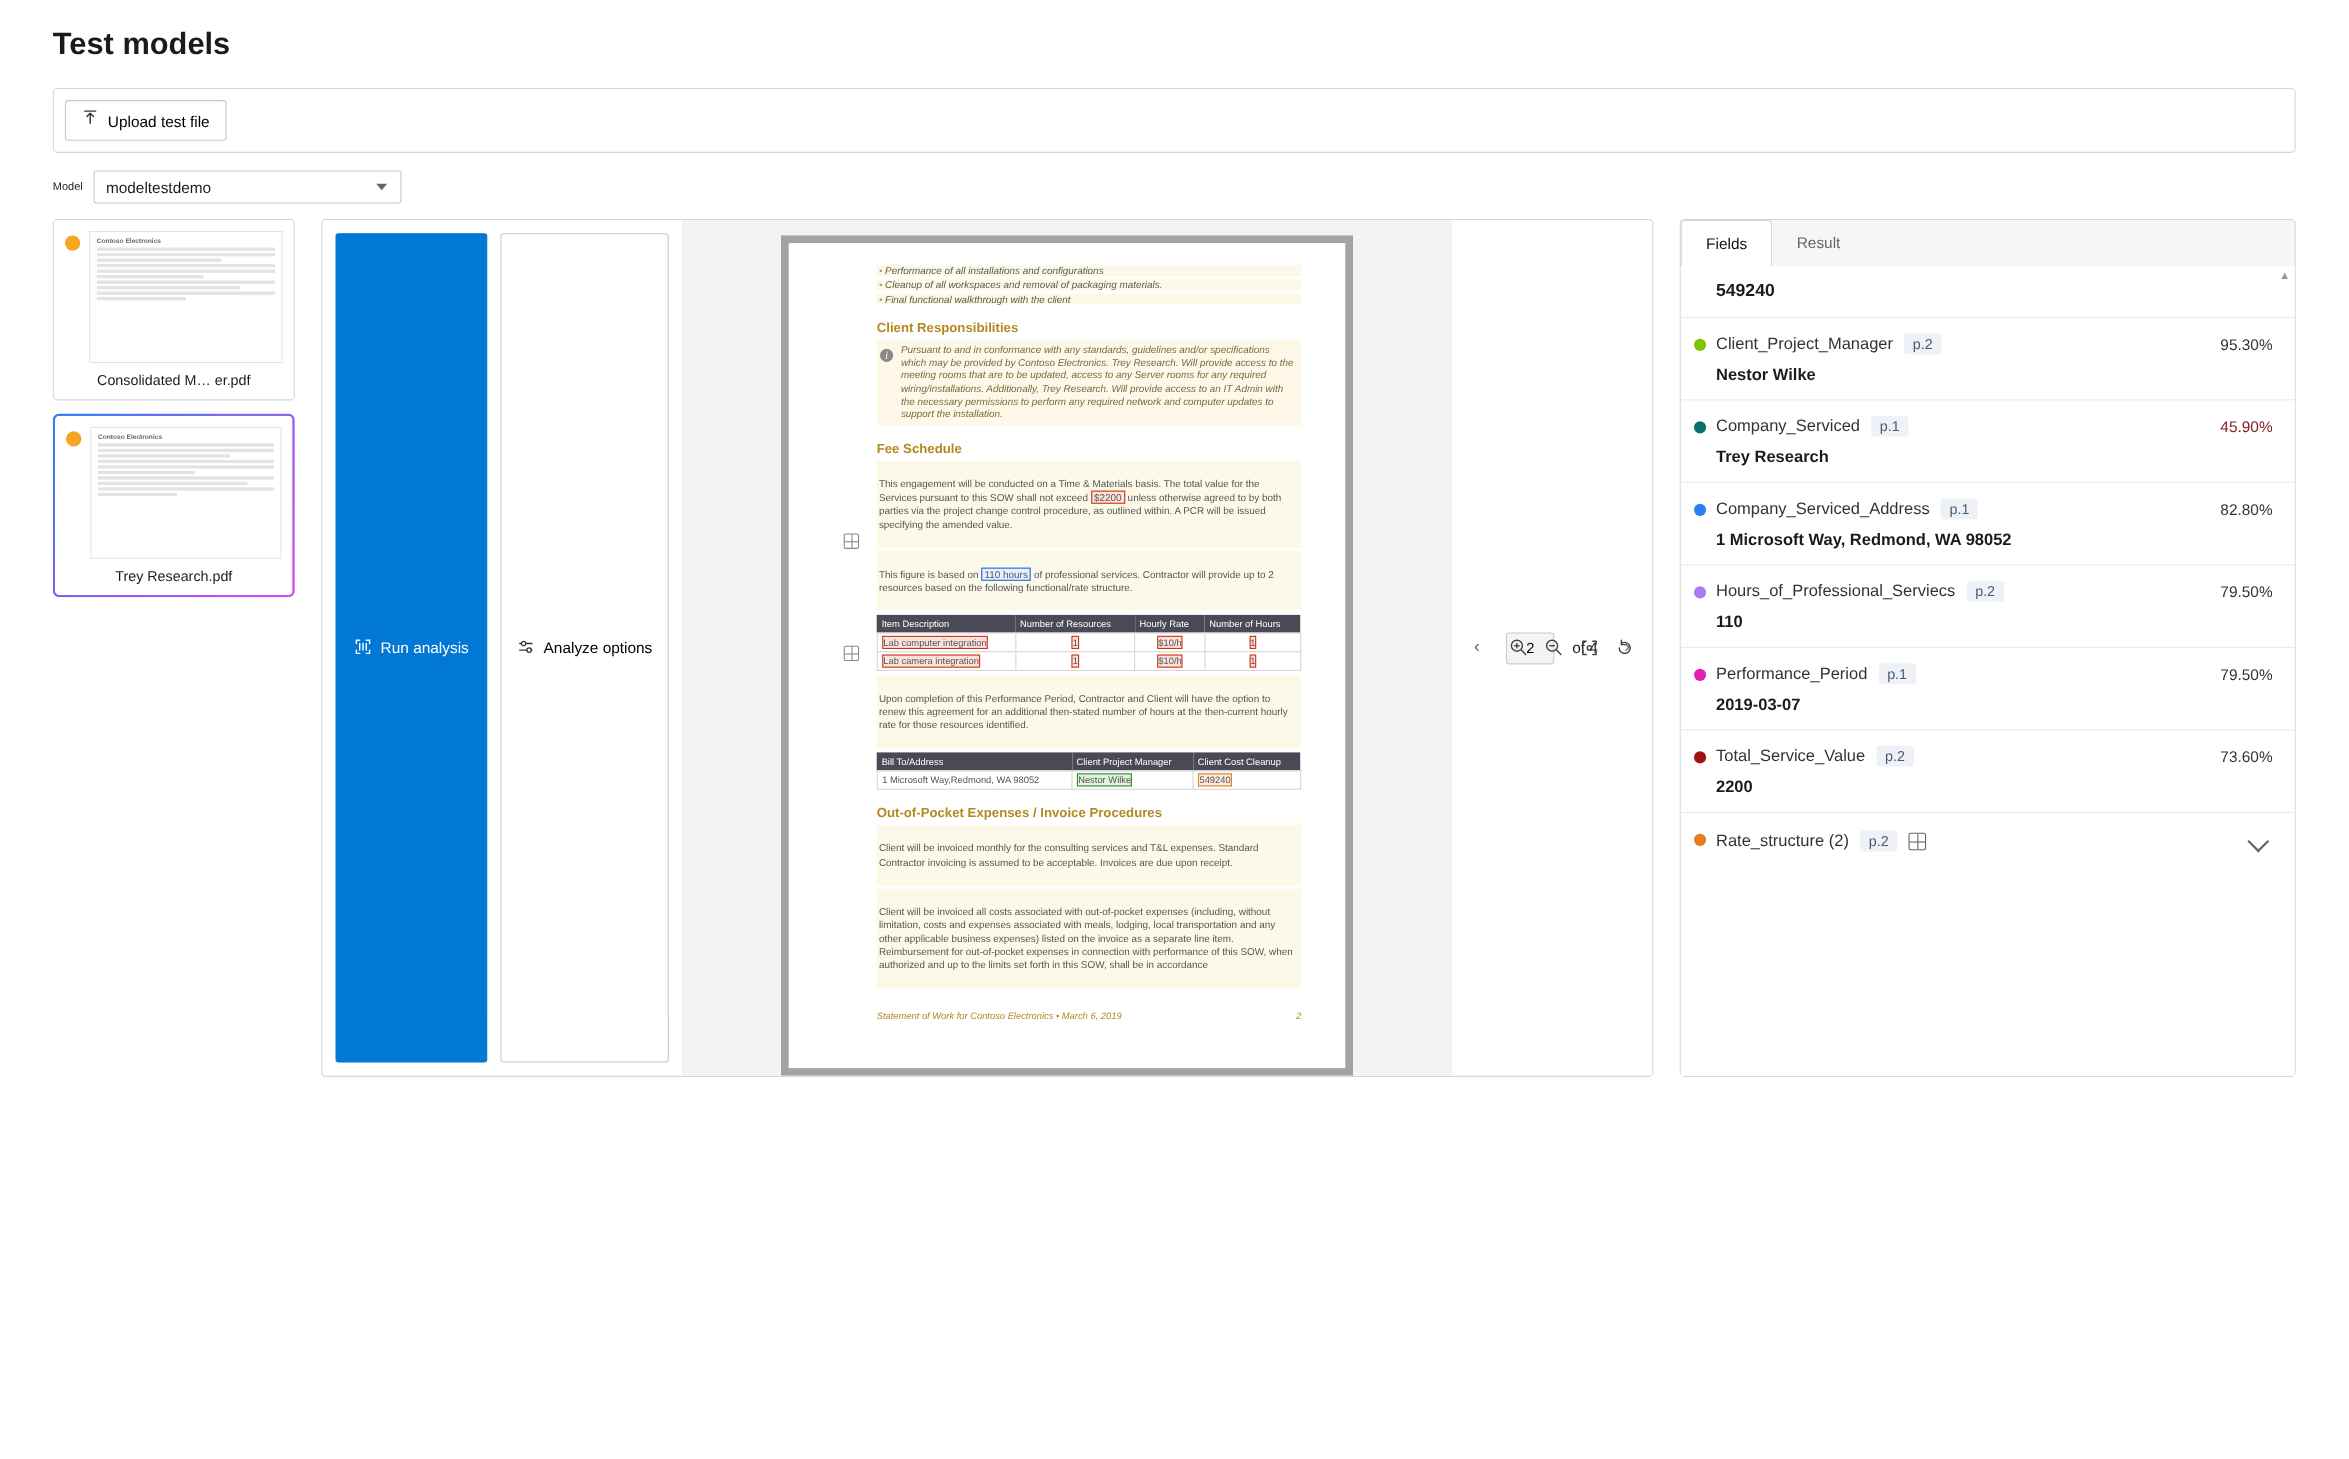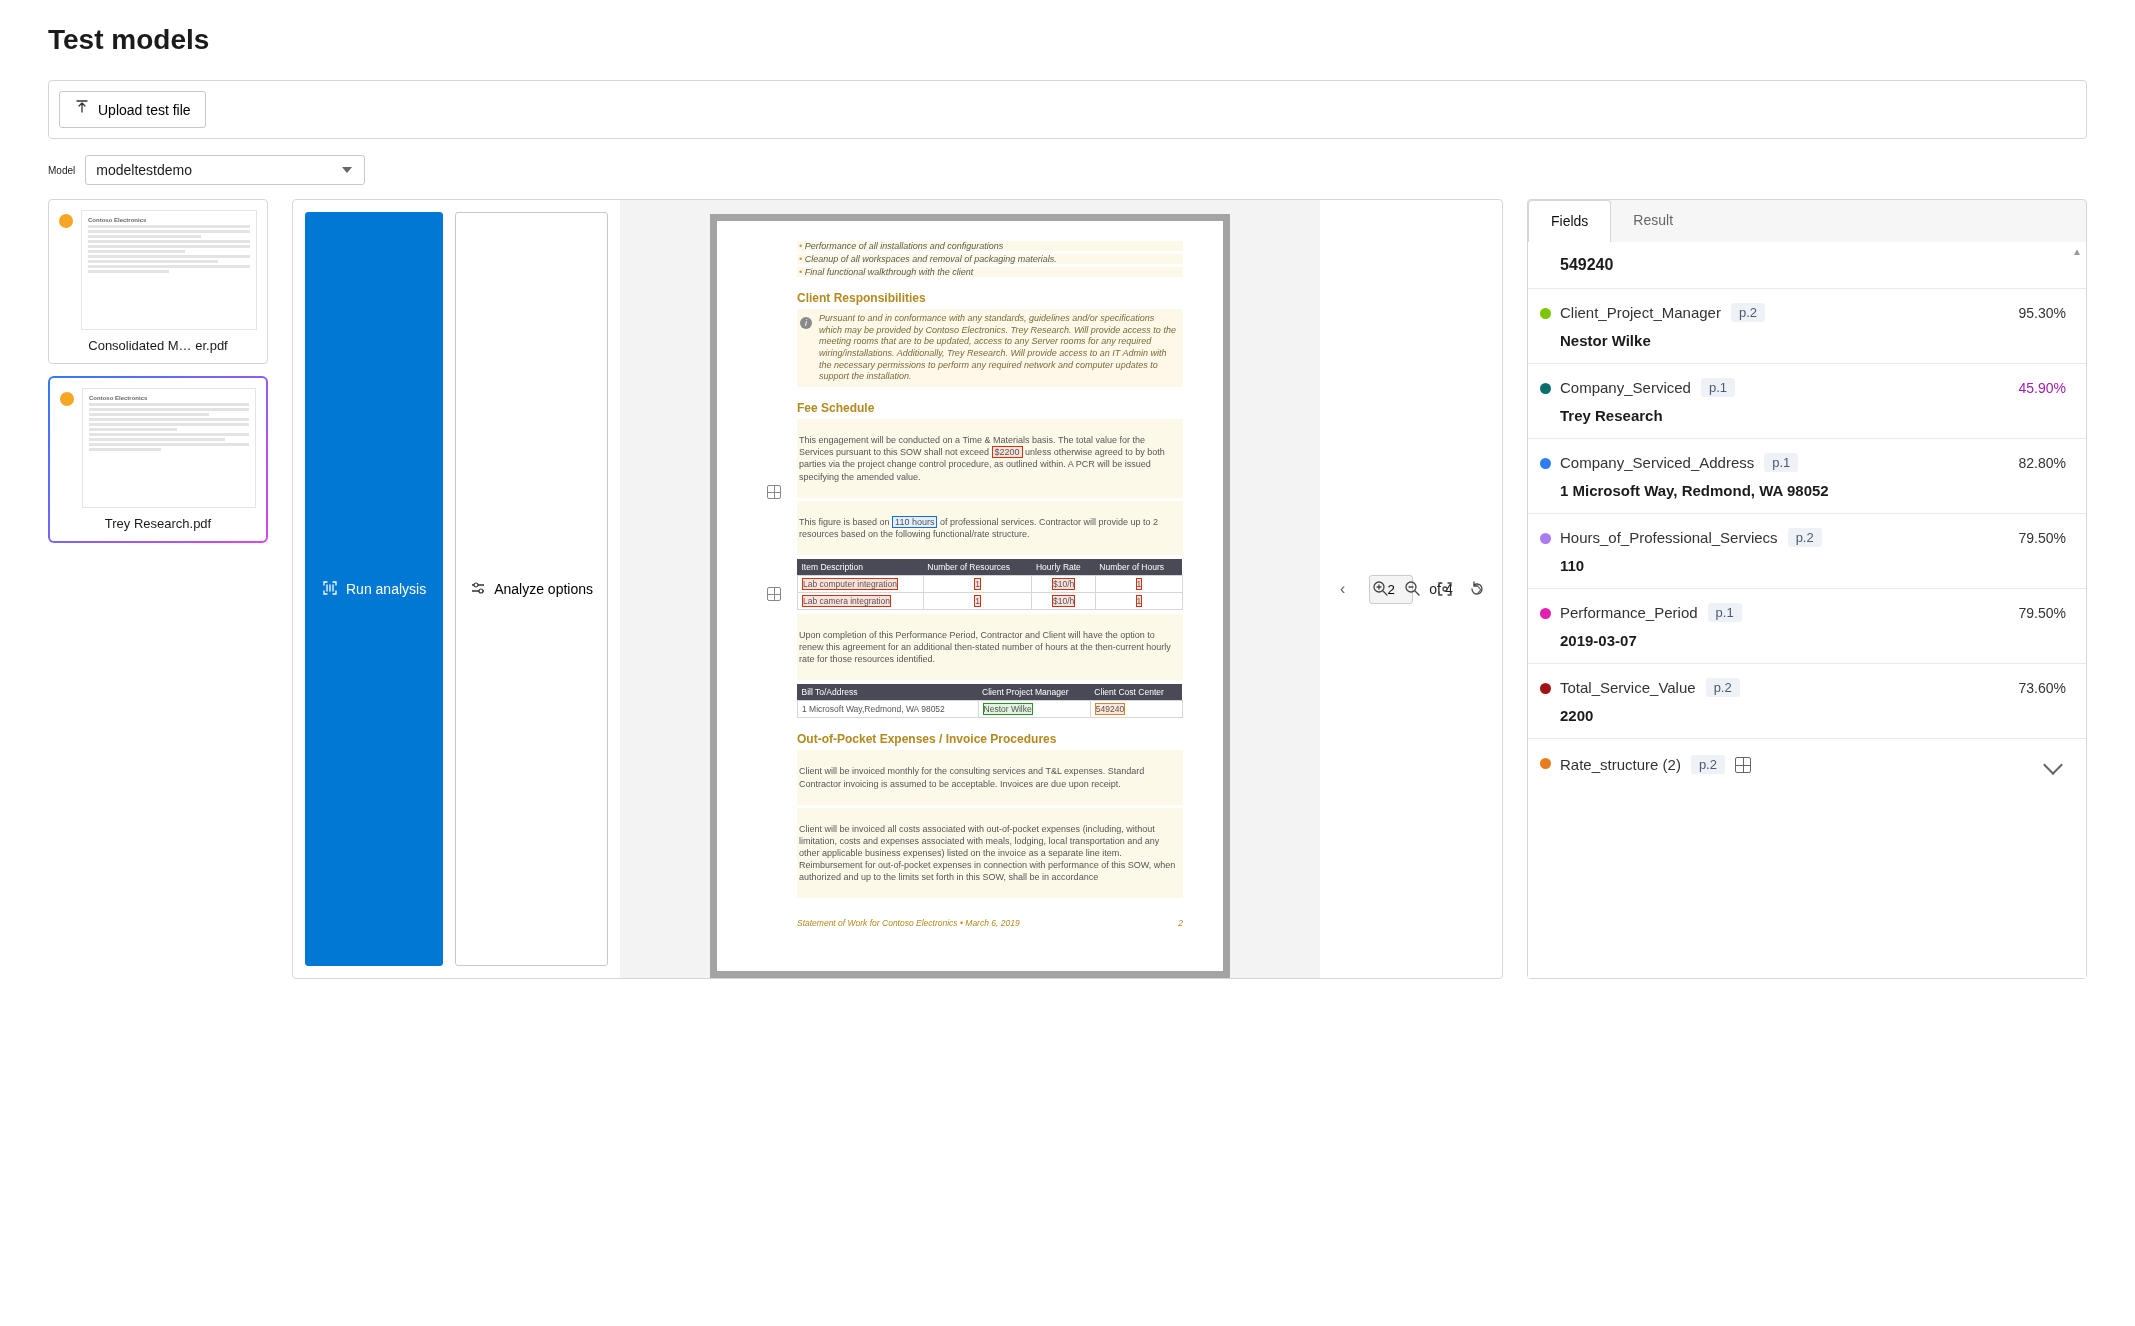--- a/index.html
+++ b/index.html
@@ -67,21 +67,21 @@
   .tab.active { background: #fff; color: #111; border: 1px solid #d6d6d6; border-bottom: none; border-top-left-radius: 4px; border-top-right-radius: 4px; }
   .fields { flex: 1; background: #fff; overflow-y: auto; position: relative; }
   .scroll-hint { position: absolute; right: 4px; top: 4px; font-size: 10px; color: #999; }
   .field-row { border-bottom: 1px solid #eaeaea; padding: 14px 20px 14px 32px; position: relative; }
   .field-top { display: flex; align-items: center; justify-content: space-between; }
   .field-name-wrap { display: flex; align-items: center; gap: 10px; }
   .fdot { width: 11px; height: 11px; border-radius: 50%; position: absolute; left: 12px; top: 19px; }
   .fname { font-size: 15px; color: #333; }
   .fpage { background: #eef2f7; color: #4a5a70; font-size: 13px; padding: 2px 8px; border-radius: 3px; }
   .fconf { font-size: 14px; color: #333; }
-  .fconf.low { color: #a21caf; }
+  .fconf.low { color: #7f1d1d; }
   .fval { margin-top: 10px; font-weight: 600; font-size: 15px; color: #1b1b1b; }
   .field-row.first .fval { margin-top: 0; font-weight: 700; font-size: 16px; padding-left: 0; }
   .field-row.first { padding-left: 32px; }
   .rate-row { display: flex; align-items: center; justify-content: space-between; padding: 16px 20px 16px 32px; position: relative; }
   .rate-left { display:flex; align-items:center; gap:10px; }
   .rate-ico { width:16px; height:16px; border:1px solid #666; border-radius:2px; position:relative; }
   .rate-ico::before, .rate-ico::after { content:""; position:absolute; background:#666; }
   .rate-ico::before { left:0; right:0; top:50%; height:1px; }
   .rate-ico::after { top:0; bottom:0; left:50%; width:1px; }
   .chev { width:14px; height:14px; border-right:2px solid #666; border-bottom:2px solid #666; transform: rotate(45deg); cursor:pointer; margin-right: 6px; }
@@ -226,21 +226,21 @@
             </table>
 
           <div class="doc-p">Upon completion of this Performance Period, Contractor and Client will have the option to renew this agreement for an additional then-stated number of hours at the then-current hourly rate for those resources identified.</div>
 
           <span class="table-side-icon" style="top:366px"></span>
           <table class="dtable">
             <tbody>
                 <tr>
               <th>Bill To/Address</th>
               <th>Client Project Manager</th>
-              <th>Client Cost Center</th>
+              <th>Client Cost Cleanup</th>
             </tr>
             <tr>
               <td>1 Microsoft Way,Redmond, WA 98052</td>
               <td><span class="cell-green">Nestor Wilke</span></td>
               <td><span class="cell-orange">549240</span></td>
             </tr>
           </tbody>
             </table>
 
           <div class="doc-h">Out-of-Pocket Expenses / Invoice Procedures</div>

